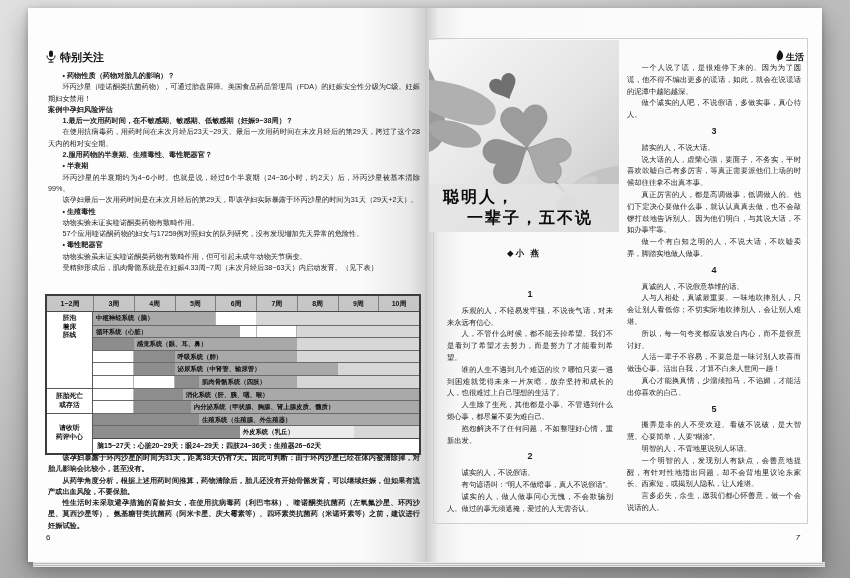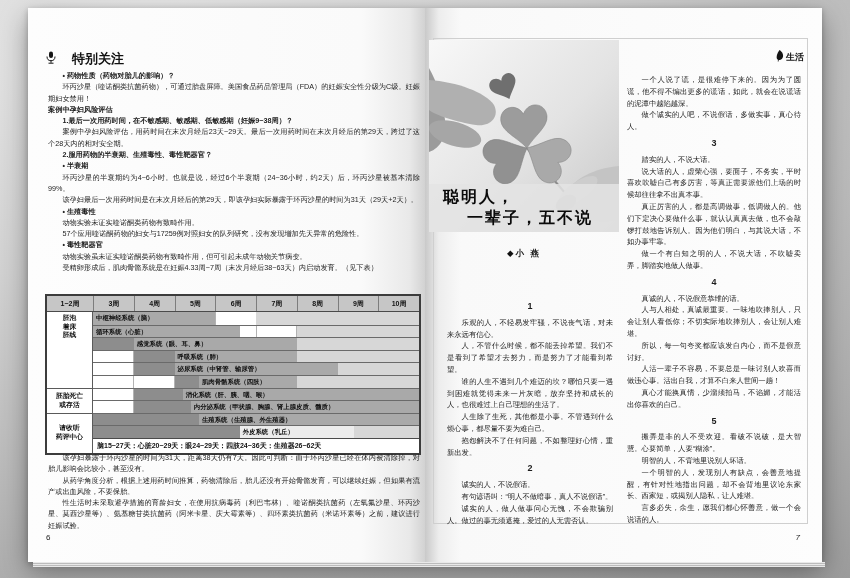--- a/index.html
+++ b/index.html
@@ -8,25 +8,25 @@
     background:radial-gradient(140% 125% at 18% 6%,#e9e9e9 0%,#d2d2d2 35%,#b3b3b3 70%,#989898 100%);}
   .magazine{position:absolute;left:28px;top:8px;width:794px;height:554px;
     box-shadow:0 10px 26px rgba(0,0,0,.38), 0 2px 6px rgba(0,0,0,.25);}
   .magazine::after{content:"";position:absolute;left:5px;right:-3px;bottom:-5px;height:5px;
     background:repeating-linear-gradient(180deg,#e9e9e9 0 1px,#bcbcbc 1px 2px);}
   .page{position:absolute;top:0;height:554px;width:397px;}
   .page-left{left:0;background:linear-gradient(90deg,#fdfdfd 0%,#fafafa 84%,#e9e9e9 96%,#d2d2d2 100%);}
   .page-right{left:397px;background:linear-gradient(90deg,#c9c9c9 0%,#ededed 3.5%,#f9f9f9 9%,#fdfdfd 100%);}
 
   
-  .lp-header{position:absolute;left:18px;top:42px;display:flex;align-items:center;gap:16px;
-    font-weight:bold;font-size:13px;color:#111;justify-content:space-between;}
+  .lp-header{position:absolute;left:18px;top:42px;display:flex;align-items:center;gap:4px;
+    font-weight:bold;font-size:11px;color:#111;justify-content:space-between;}
   .lp-body{position:absolute;color:#1c1c1c;font-size:7.2px;line-height:11.3px;text-align:justify;}
   #left-body-top{left:20px;top:62px;width:372px;}
-  #left-body-bottom{left:20px;top:444px;width:372px;}
+  #left-body-bottom{left:20px;top:444px;width:372px;font-weight:bold;}
   .s-p{text-indent:2em;}
   .s-bold{font-weight:bold;}
   .s-bold-indent{font-weight:bold;text-indent:2em;}
   .s-bullet{font-weight:bold;text-indent:2em;}
   .pageno{position:absolute;font-size:8px;color:#222;}
   .pageno-left{left:18px;bottom:20px;}
   .pageno-right{right:22px;bottom:20px;font-style:italic;}
 
   
   .devtable{position:absolute;left:17px;top:286px;width:376px;border:2px solid #3c3c3c;
@@ -61,21 +61,21 @@
   .photo{position:absolute;left:4px;top:32px;width:190px;height:192px;overflow:hidden;}
   .photo svg{display:block;}
   .title-band{position:absolute;left:0;right:0;bottom:0;height:48px;background:rgba(228,228,228,.84);
     padding-top:2px;box-sizing:border-box;}
   .t-line{font-family:"Liberation Serif","DejaVu Serif",serif;font-weight:bold;font-size:16px;
     line-height:21px;color:#0a0a0a;letter-spacing:2px;}
   .t-line1{margin-left:14px;}
   .t-line2{margin-left:38px;}
   .author{position:absolute;left:4px;top:240px;width:190px;text-align:center;font-size:8.5px;
     font-weight:bold;letter-spacing:2px;color:#111;}
-  .col{position:absolute;color:#1c1c1c;font-size:7.3px;line-height:11.8px;text-align:justify;margin-top:12px;}
+  .col{position:absolute;color:#1c1c1c;font-size:7.3px;line-height:11.8px;text-align:justify;}
   #col-mid{left:22px;top:276px;width:166px;}
   #col-right{left:202px;top:54px;width:174px;}
   .rp{text-indent:2em;}
   .rnum{font-weight:bold;text-align:center;font-size:9px;margin:5px 0 4px;}
 </style>
 </head>
 <body>
 
 <div class="scene">
   <div class="magazine">
@@ -91,21 +91,21 @@
           </svg>
         </span>
         <span>特别关注</span>
       </div>
 
       <div id="left-body-top" class="lp-body">
           <div class="s-bullet">• 药物性质（药物对胎儿的影响）？</div>
           <div class="s-p">环丙沙星（喹诺酮类抗菌药物），可通过胎盘屏障。美国食品药品管理局（FDA）的妊娠安全性分级为C级。妊娠期妇女禁用！</div>
           <div class="s-bold">案例中孕妇风险评估</div>
           <div class="s-bold-indent">1.最后一次用药时间，在不敏感期、敏感期、低敏感期（妊娠9~38周）？</div>
-          <div class="s-p">案例中孕妇风险评估，用药时间在末次月经后23天~29天。最后一次用药时间在末次月经后的第29天，跨过了这个28天内的相对安全期。</div>
+          <div class="s-p">在使用抗病毒药，用药时间在末次月经后23天~29天。最后一次用药时间在末次月经后的第29天，跨过了这个28天内的相对安全期。</div>
           <div class="s-bold-indent">2.服用药物的半衰期、生殖毒性、毒性靶器官？</div>
           <div class="s-bullet">• 半衰期</div>
           <div class="s-p">环丙沙星的半衰期约为4~6小时。也就是说，经过6个半衰期（24~36小时，约2天）后，环丙沙星被基本清除99%。</div>
           <div class="s-p">该孕妇最后一次用药时间是在末次月经后的第29天，即该孕妇实际暴露于环丙沙星的时间为31天（29天+2天）。</div>
           <div class="s-bullet">• 生殖毒性</div>
           <div class="s-p">动物实验未证实喹诺酮类药物有致畸作用。</div>
           <div class="s-p">57个应用喹诺酮药物的妇女与17259例对照妇女的队列研究，没有发现增加先天异常的危险性。</div>
           <div class="s-bullet">• 毒性靶器官</div>
           <div class="s-p">动物实验虽未证实喹诺酮类药物有致畸作用，但可引起未成年动物关节病变。</div>
           <div class="s-p">受精卵形成后，肌肉骨骼系统是在妊娠4.33周~7周（末次月经后38~63天）内启动发育。（见下表）</div>

